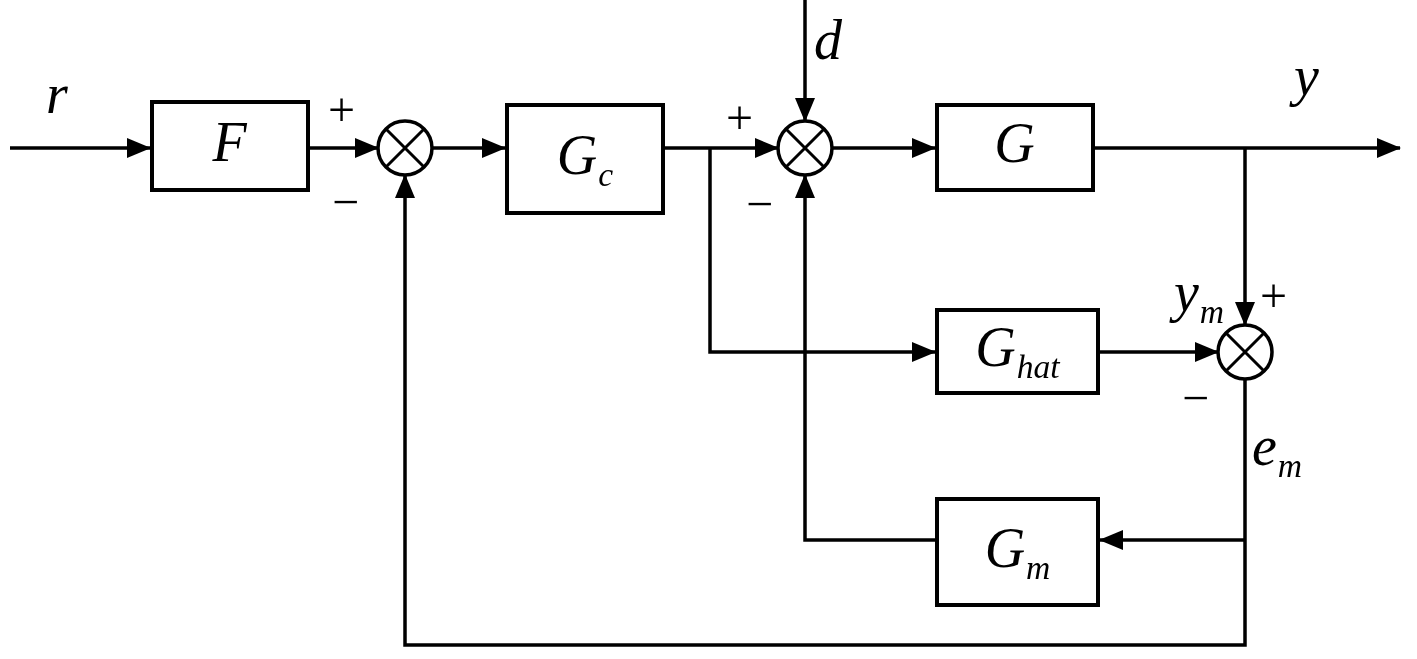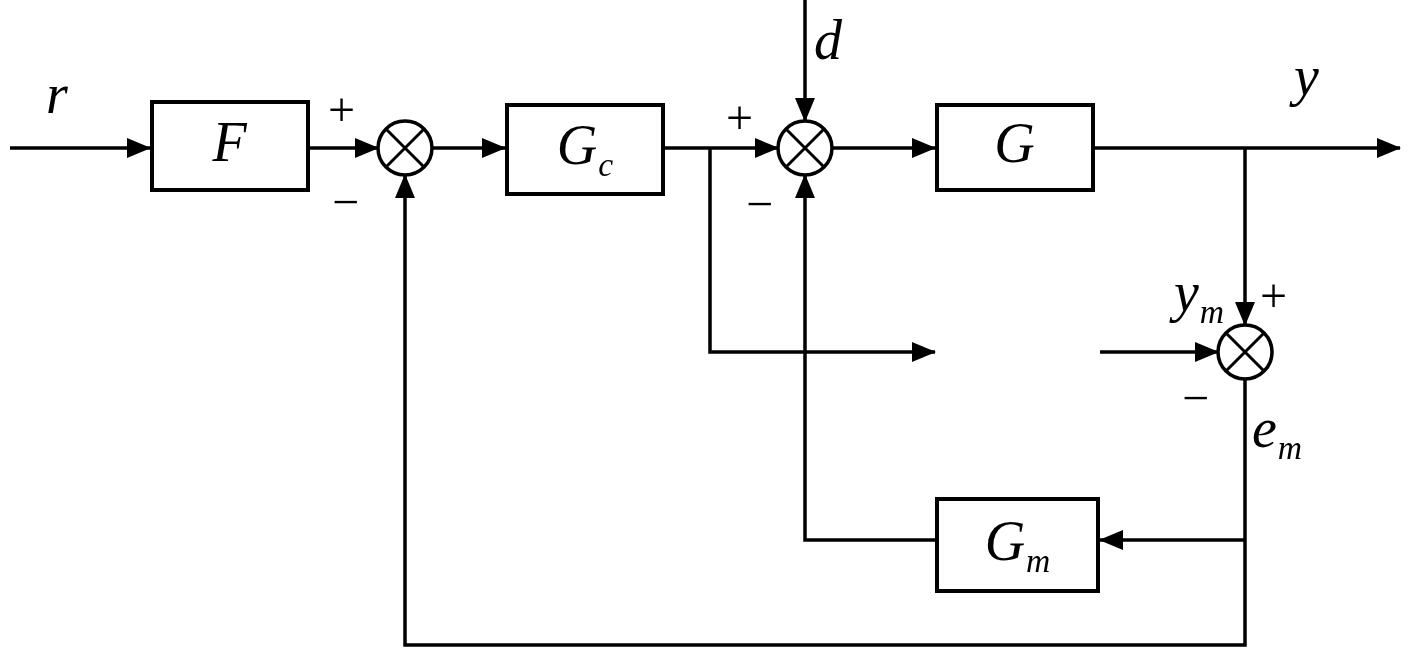--- a/index.html
+++ b/index.html
@@ -85,42 +85,45 @@
       <path d="M386,129 L424,167 M386,167 L424,129"></path>
       <path d="M786,129 L824,167 M786,167 L824,129"></path>
       <path d="M1226,333 L1264,371 M1226,371 L1264,333"></path>
     </g>
   </svg>
 
   <div class="block" style="left:150px; top:100px; width:160px; height:92px;">
     <span class="blabel"><span>F</span><sub></sub></span>
   </div>
 
-  <div class="block" style="left:505px; top:103px; width:160px; height:93px;">
+  <div class="block" style="left:505px; top:103px; width:160px; height:112px;">
     <span class="blabel"><span>G</span><sub>c</sub></span>
   </div>
 
   <div class="block" style="left:935px; top:103px; width:160px; height:89px;">
     <span class="blabel"><span>G</span><sub></sub></span>
   </div>
 
+  <div class="block" style="left:935px; top:308px; width:165px; height:87px;">
+    <span class="blabel"><span>G</span><sub>hat</sub></span>
+  </div>
 
-  <div class="block" style="left:935px; top:497px; width:165px; height:96px;">
+  <div class="block" style="left:935px; top:497px; width:165px; height:110px;">
     <span class="blabel"><span>G</span><sub>m</sub></span>
   </div>
 
   <span class="siglabel" style="left:46px; top:66px;">r</span>
 
   <span class="siglabel" style="left:814px; top:12px;">d</span>
 
   <span class="siglabel" style="left:1294px; top:48px;">y</span>
 
   <span class="siglabel" style="left:1174px; top:264px;"><span>y</span><sub>m</sub></span>
 
-  <span class="siglabel" style="left:1252px; top:400px;text-align:right;"><span>e</span><sub>m</sub></span>
+  <span class="siglabel" style="left:1252px; top:418px;text-align:right;"><span>e</span><sub>m</sub></span>
 
   <span class="sign" style="left:328px; top:86px;">+</span>
   <span class="sign" style="left:332px; top:178px;">−</span>
 
   <span class="sign" style="left:726px; top:94px;">+</span>
   <span class="sign" style="left:746px; top:180px;">−</span>
 
   <span class="sign" style="left:1260px; top:272px;">+</span>
   <span class="sign" style="left:1182px; top:374px;">−</span>
 

